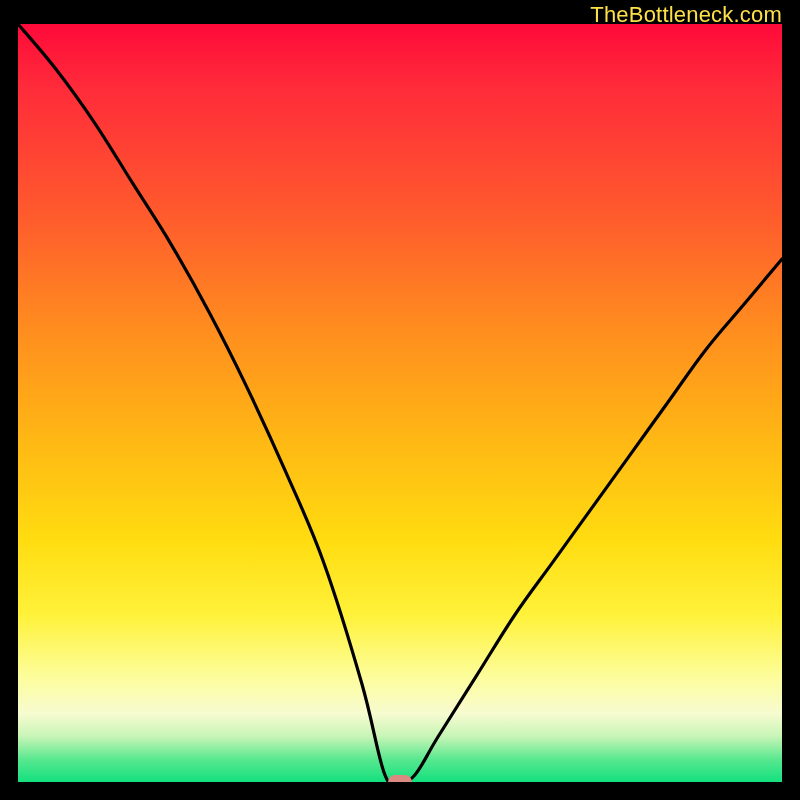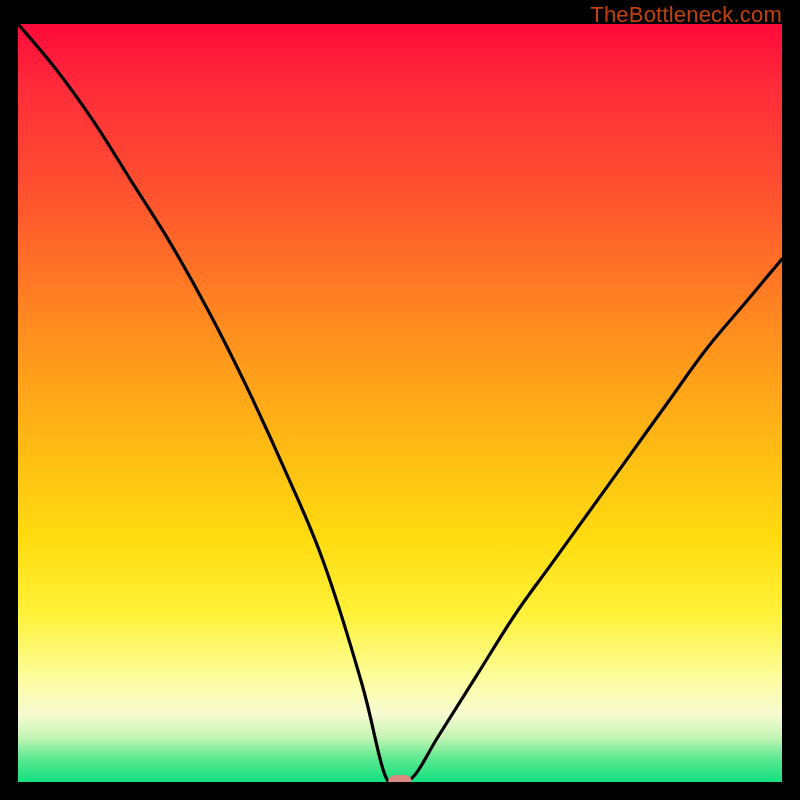--- a/index.html
+++ b/index.html
@@ -14,21 +14,21 @@
   .frame {
     position: relative;
     width: 800px;
     height: 800px;
     background: #000;
   }
   .attribution {
     position: absolute;
     top: 2px;
     right: 18px;
-    color: #c2410c;
+    color: #fde047;
     font-size: 22px;
     font-weight: 500;
     letter-spacing: 0.2px;
     z-index: 10;
     user-select: none;
   }
   .plot-area {
     position: absolute;
     left: 18px;
     top: 24px;

